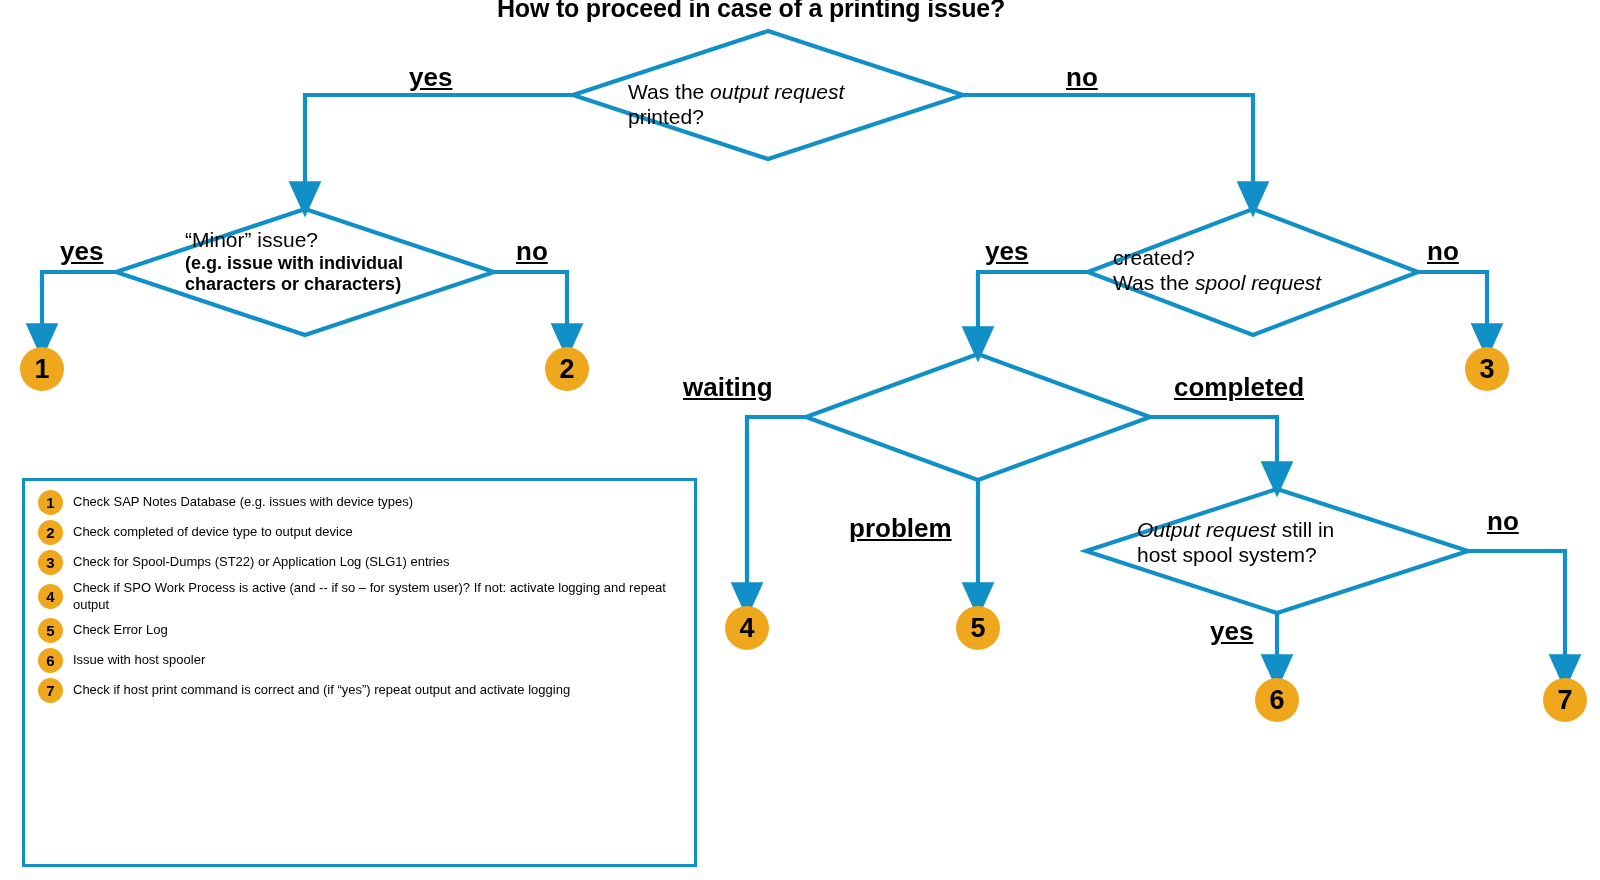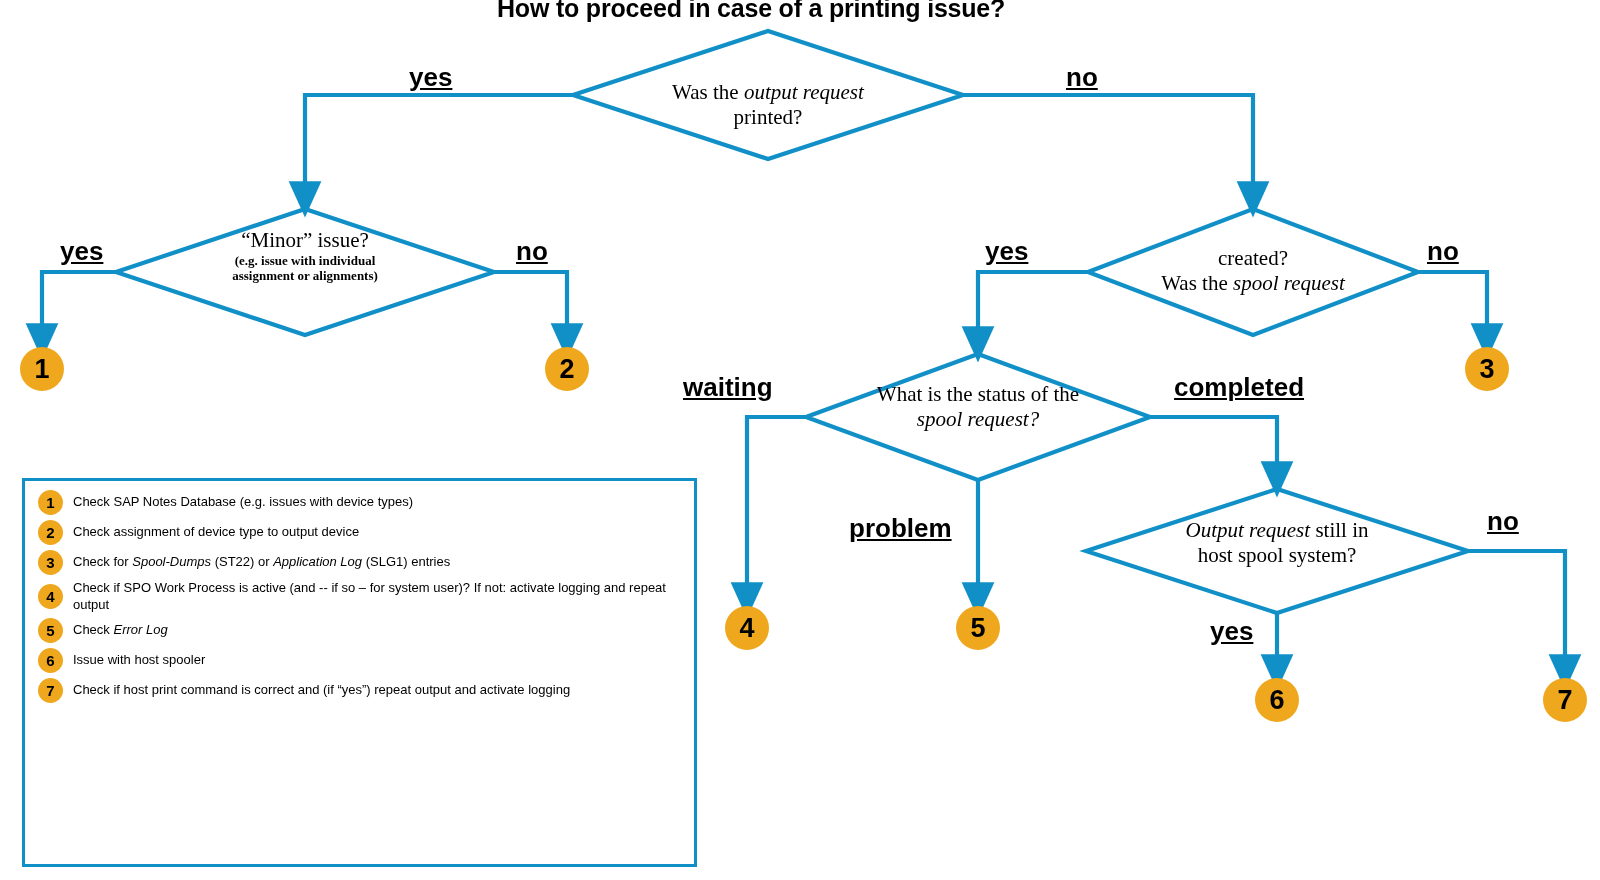--- a/index.html
+++ b/index.html
@@ -7,37 +7,37 @@
        font-family:"Liberation Sans", sans-serif;color:#000;}
   #stage{position:absolute;left:0;top:0;width:1600px;height:880px;}
   svg#wires{position:absolute;left:0;top:0;width:1600px;height:880px;}
 
   .lbl{position:absolute;white-space:nowrap;}
 
   .title{font-weight:bold;font-size:25px;letter-spacing:-0.2px;}
 
   .edge-label{font-weight:bold;font-size:26px;text-decoration:underline;}
 
-  .dtext{position:absolute;text-align:center;font-size:21px;line-height:1.18;font-family:Liberation Serif, serif;}
+  .dtext{position:absolute;font-size:21px;line-height:1.18;}
   .dtext .it{font-style:italic;}
-  .dsub{font-size:13px;font-weight:bold;line-height:1.2;}
+  .dsub{font-size:18px;font-weight:bold;line-height:1.2;}
 
   .circ{position:absolute;border-radius:50%;background:#EFA81D;
         display:flex;align-items:center;justify-content:center;
         font-weight:bold;color:#000;}
   .circ.big{width:44px;height:44px;font-size:27px;}
 
   .legend{position:absolute;left:22px;top:478px;width:675px;height:389px;
           border:3px solid #1190C8;background:#fff;box-sizing:border-box;}
   .legend-list{position:absolute;left:13px;top:9px;right:6px;}
   .lrow{display:flex;align-items:center;margin-bottom:5px;}
   .lrow .circ.sm{position:relative;width:25px;height:25px;min-width:25px;
         font-size:15px;margin-right:10px;}
   .lrow .ltext{font-size:13px;line-height:1.28;}
-  .ltext .it{font-style:italic;text-align:right;}
+  .ltext .it{text-align:right;}
 </style>
 </head>
 <body>
 
 <div id="stage">
 
   <div class="lbl title" style="left:497px;top:-6px;">How to proceed in case of a printing issue?</div>
 
   <svg id="wires" viewBox="0 0 1600 880">
     <defs>
@@ -82,32 +82,28 @@
   </svg>
 
   <div class="dtext" style="left:628px;top:80px;width:280px;">
     <div><span>Was the </span><span class="it">output request</span></div>
     <div>printed?</div>
   </div>
 
   <div class="dtext" style="left:185px;top:228px;width:240px;">
     <div>“Minor” issue?</div>
     <div class="dsub">(e.g. issue with individual</div>
-    <div class="dsub">assignment or alignments)</div>
+    <div class="dsub">characters or characters)</div>
   </div>
 
   <div class="dtext" style="left:1113px;top:246px;width:280px;">
     <div>created?</div>
     <div><span>Was the </span><span class="it">spool request</span></div>
   </div>
 
-  <div class="dtext" style="left:838px;top:382px;width:280px;">
-    <div>What is the status of the</div>
-    <div class="it">spool request?</div>
-  </div>
 
   <div class="dtext" style="left:1137px;top:518px;width:280px;">
     <div><span class="it">Output request</span><span> still in</span></div>
     <div>host spool system?</div>
   </div>
 
   <div class="lbl edge-label" style="left:409px;top:62px;">yes</div>
   <div class="lbl edge-label" style="left:1066px;top:62px;">no</div>
 
   <div class="lbl edge-label" style="left:60px;top:236px;">yes</div>
@@ -132,21 +128,21 @@
   <div class="circ big" style="left:1543px;top:678px;">7</div>
 
   <div class="legend">
     <div class="legend-list" id="legend-list">
         <div class="lrow">
           <div class="circ sm">1</div>
           <div class="ltext"><span>Check SAP Notes Database (e.g. issues with device types)</span></div>
         </div>
         <div class="lrow">
           <div class="circ sm">2</div>
-          <div class="ltext"><span>Check assignment of device type to output device</span></div>
+          <div class="ltext"><span>Check completed of device type to output device</span></div>
         </div>
         <div class="lrow">
           <div class="circ sm">3</div>
           <div class="ltext"><span>Check for </span><span class="it">Spool-Dumps</span><span> (ST22) or </span><span class="it">Application Log</span><span> (SLG1) entries</span></div>
         </div>
         <div class="lrow">
           <div class="circ sm">4</div>
           <div class="ltext"><span>Check if SPO Work Process is active (and -- if so – for system user)? If not: activate logging and repeat output</span></div>
         </div>
         <div class="lrow">

